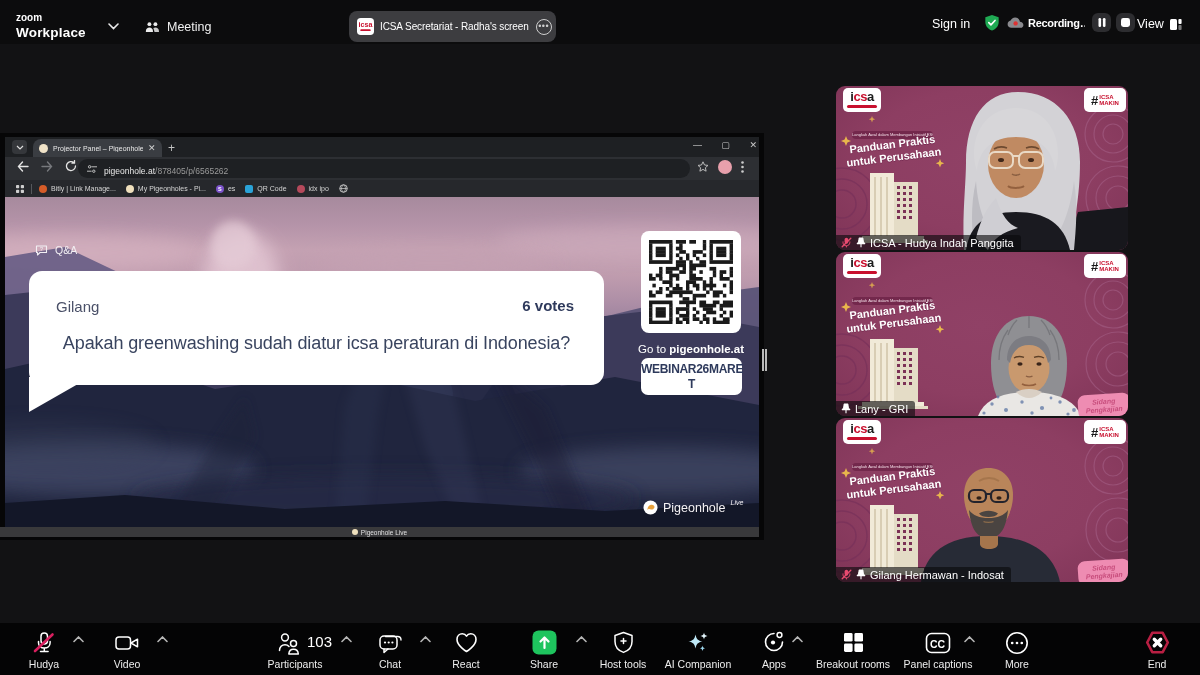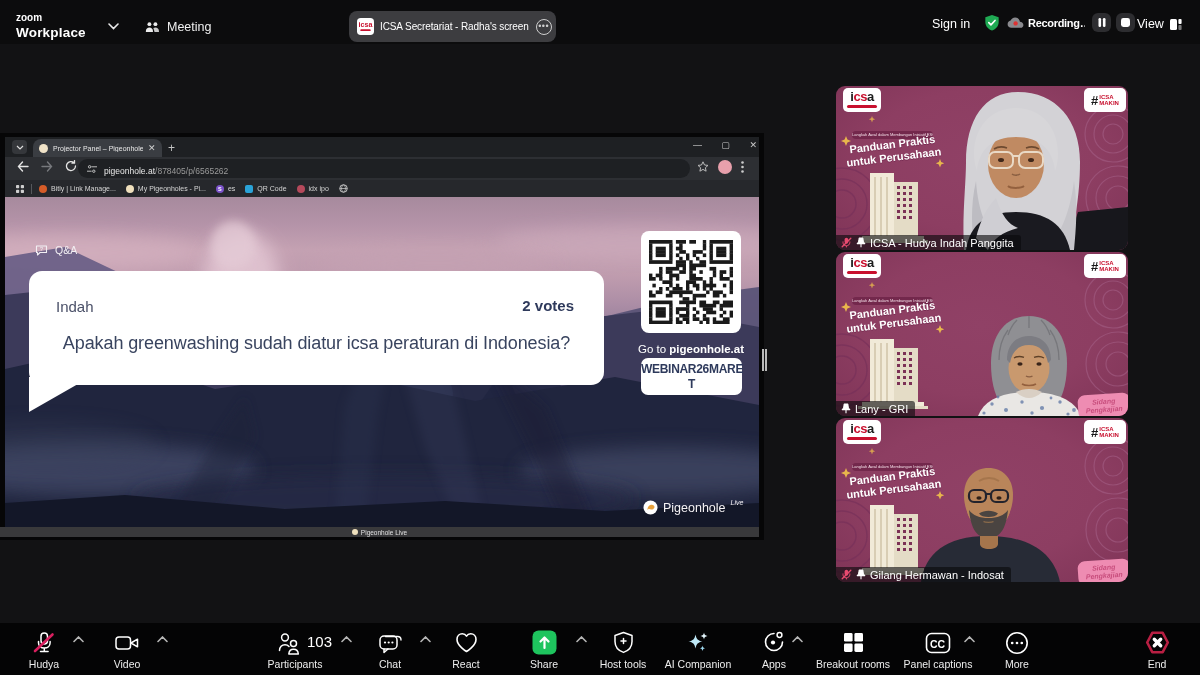--- a/index.html
+++ b/index.html
@@ -412,22 +412,22 @@
       <path d="M0 306 L120 298 280 312 440 304 600 314 754 306 L754 330 L0 330 Z" fill="#131728"></path>
     </svg>
     <div id="qa">
       <svg width="13" height="11" viewBox="0 0 13 11">
           <path d="M1.5 1h10v6.5H5L2.5 10V7.5h-1z" fill="none" stroke="#f2eff3" stroke-width="1.1" stroke-linejoin="round"></path>
           <text x="5" y="6" font-size="5.5" fill="#f2eff3">?</text>
         </svg>
       <span>Q&amp;A</span>
     </div>
     <div id="card">
-      <div class="anon">Indah</div>
-      <div class="votes">2 votes</div>
+      <div class="anon">Gilang</div>
+      <div class="votes">6 votes</div>
       <div class="q">Apakah greenwashing sudah diatur icsa peraturan di Indonesia?</div>
     </div>
     <svg id="tail" width="50" height="35" viewBox="0 0 50 35">
         <path d="M0 0 H49 V7 L0 35 Z" fill="#fff"></path>
       </svg>
     <div id="qrcard">
         <svg width="84" height="84" viewBox="0 0 84 84">
           <g fill="#1a1a1a">
             <rect x="0.0" y="0.0" width="23.5" height="3.7"></rect>
             <rect x="26.9" y="0.0" width="10.1" height="3.7"></rect>

